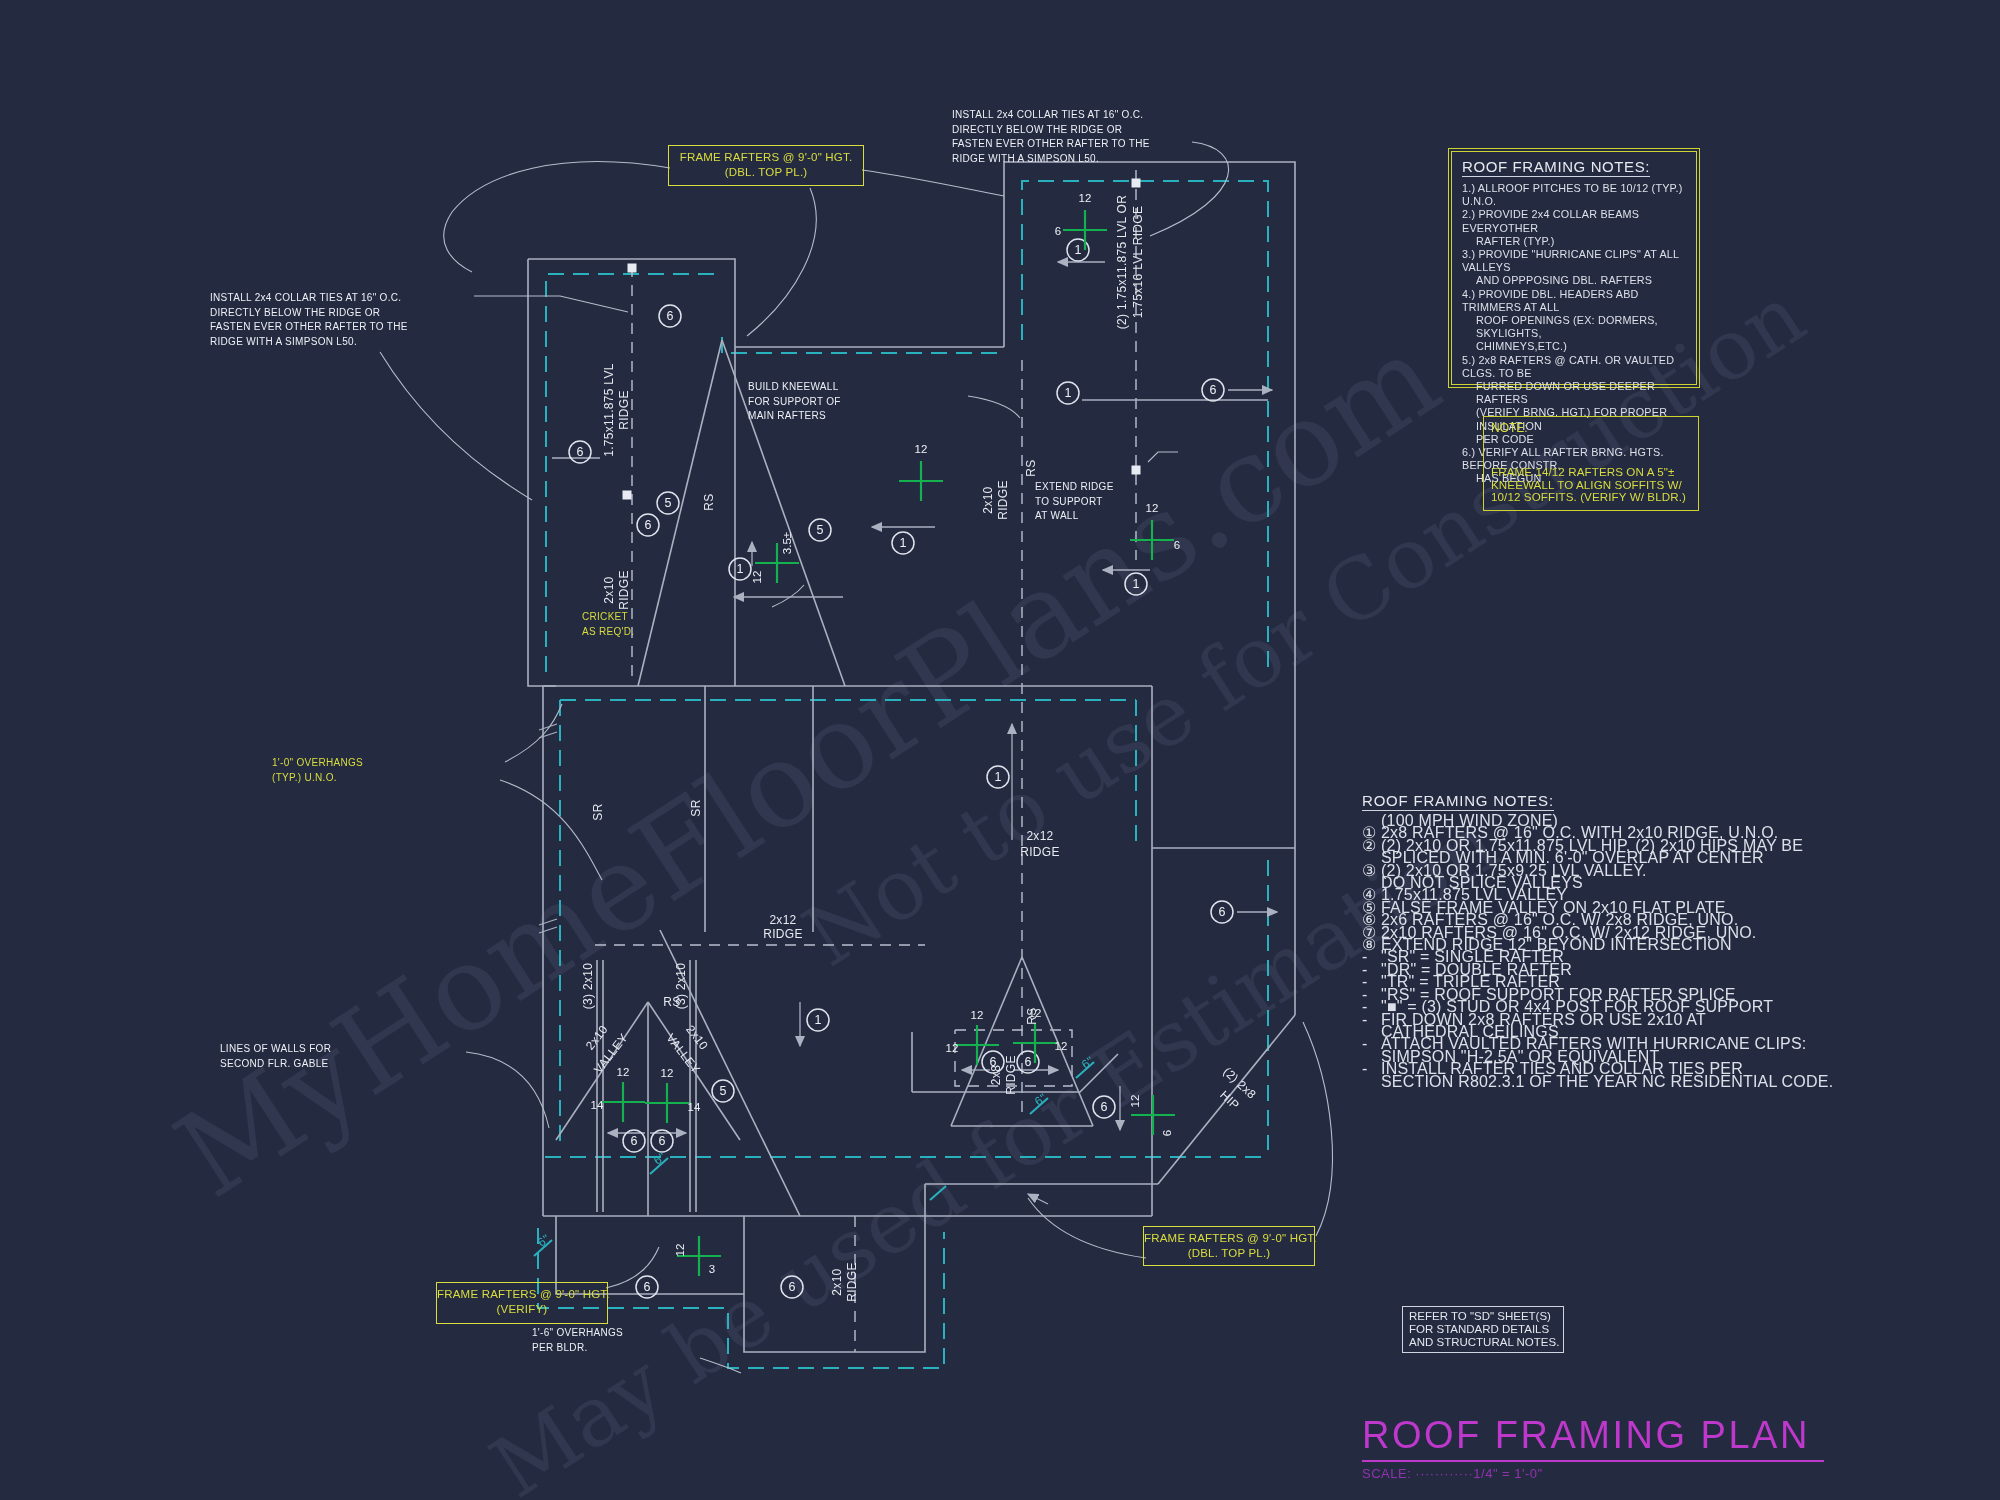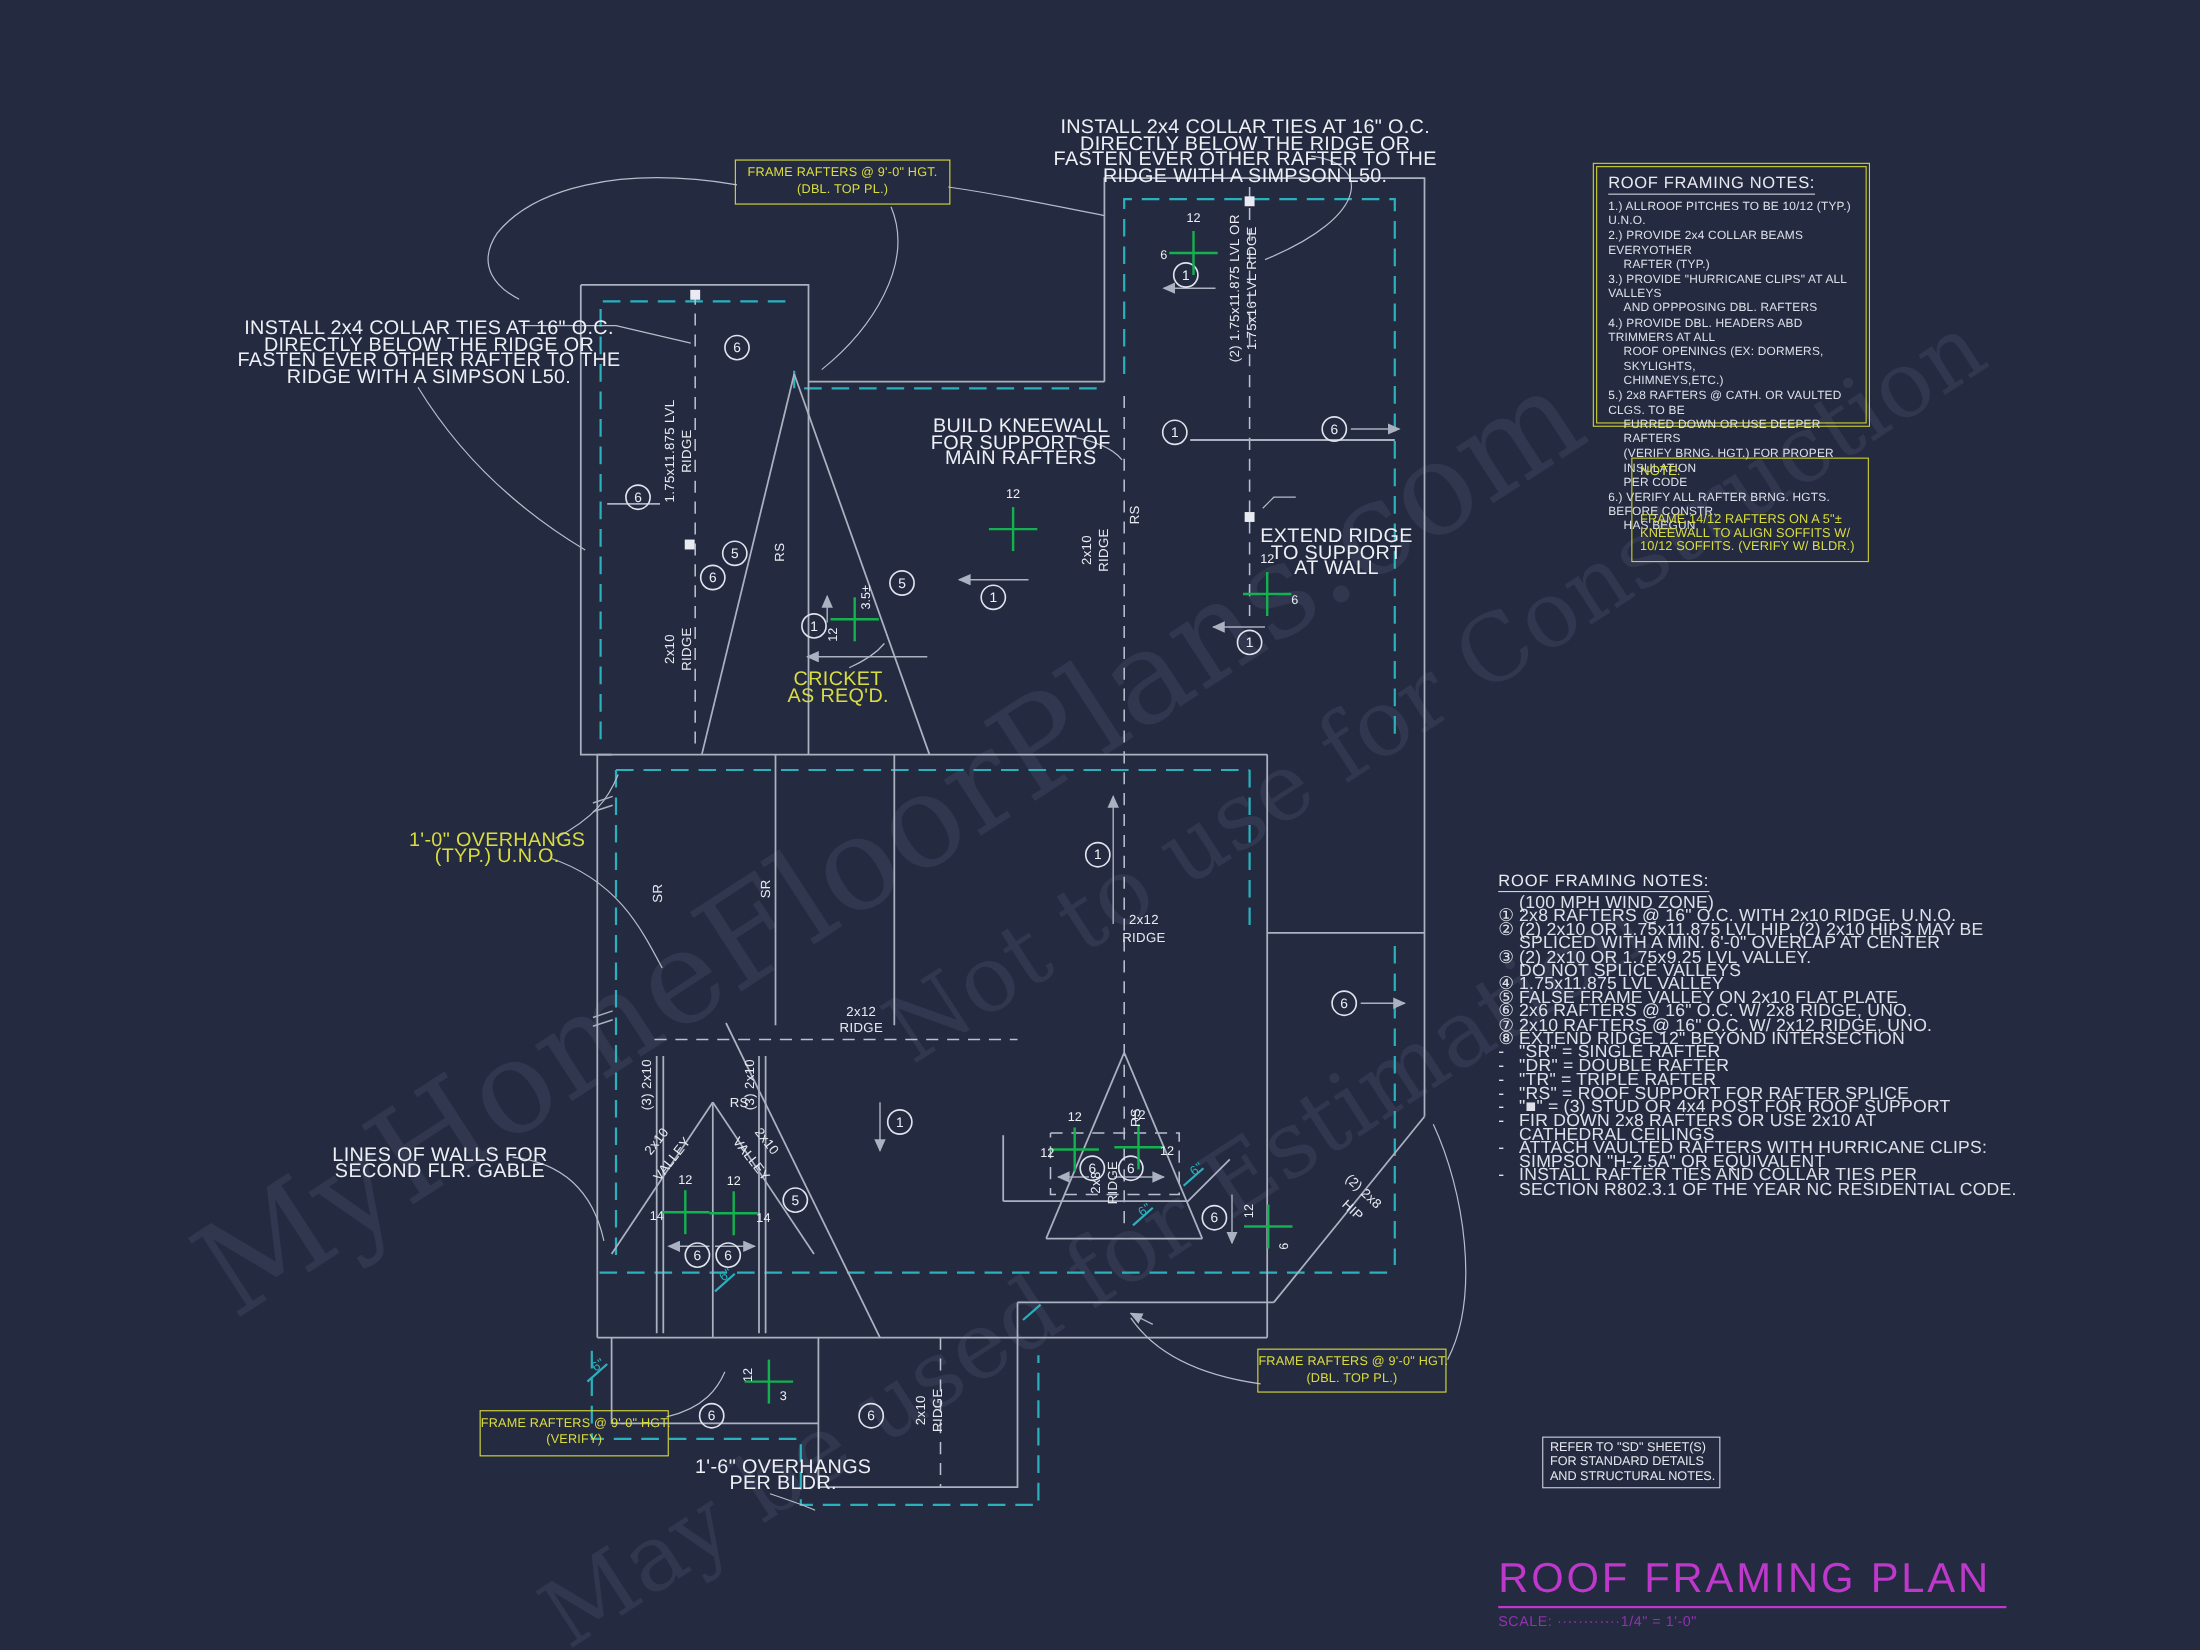--- a/index.html
+++ b/index.html
@@ -1,22 +1,22 @@
 <!DOCTYPE html>
 <html><head>
 <meta charset="utf-8">
 <style>
   html,body{margin:0;padding:0;}
   body{width:2000px;height:1500px;position:relative;overflow:hidden;
        background:#242a40;font-family:"Liberation Sans",sans-serif;}
   #plan{position:absolute;left:0;top:0;}
   svg text{font-family:"Liberation Sans",sans-serif;}
   .wm{font-family:"DejaVu Serif",serif;fill:rgba(175,185,220,0.09);}
-  .ann{position:absolute;width:360px;margin-left:-180px;text-align:center;
-       font-size:18px;line-height:14.5px;letter-spacing:.3px;color:#eef0f5;white-space:nowrap;}
+  .ann{position:absolute;width:360px;margin-left:-180px;text-align:left;
+       font-size:10px;line-height:14.5px;letter-spacing:.3px;color:#eef0f5;white-space:nowrap;}
   .ann.yellow{color:#d9dd3d;}
   .cobox{position:absolute;border:1.5px solid #d9dd3d;color:#d9dd3d;text-align:center;
        font-size:11.5px;line-height:15px;padding-top:4px;letter-spacing:.2px;white-space:nowrap;box-sizing:border-box;}
   .notesbox{position:absolute;left:1448px;top:148px;width:252px;height:240px;
        border:1.5px solid #cfd32e;padding:2px;box-sizing:border-box;}
   .notesbox .inner{border:1px solid #cfd32e;height:100%;box-sizing:border-box;padding:6px 8px 0 10px;}
   .nb-title{color:#e8eaf0;font-size:15px;letter-spacing:.6px;border-bottom:1.2px solid #cfd4de;
        display:inline-block;padding-bottom:1px;margin-bottom:5px;white-space:nowrap;}
   .nb-lines{color:#dde0e8;font-size:10.8px;line-height:13.2px;letter-spacing:.2px;}
   .nb-lines .ind{margin-left:14px;}

